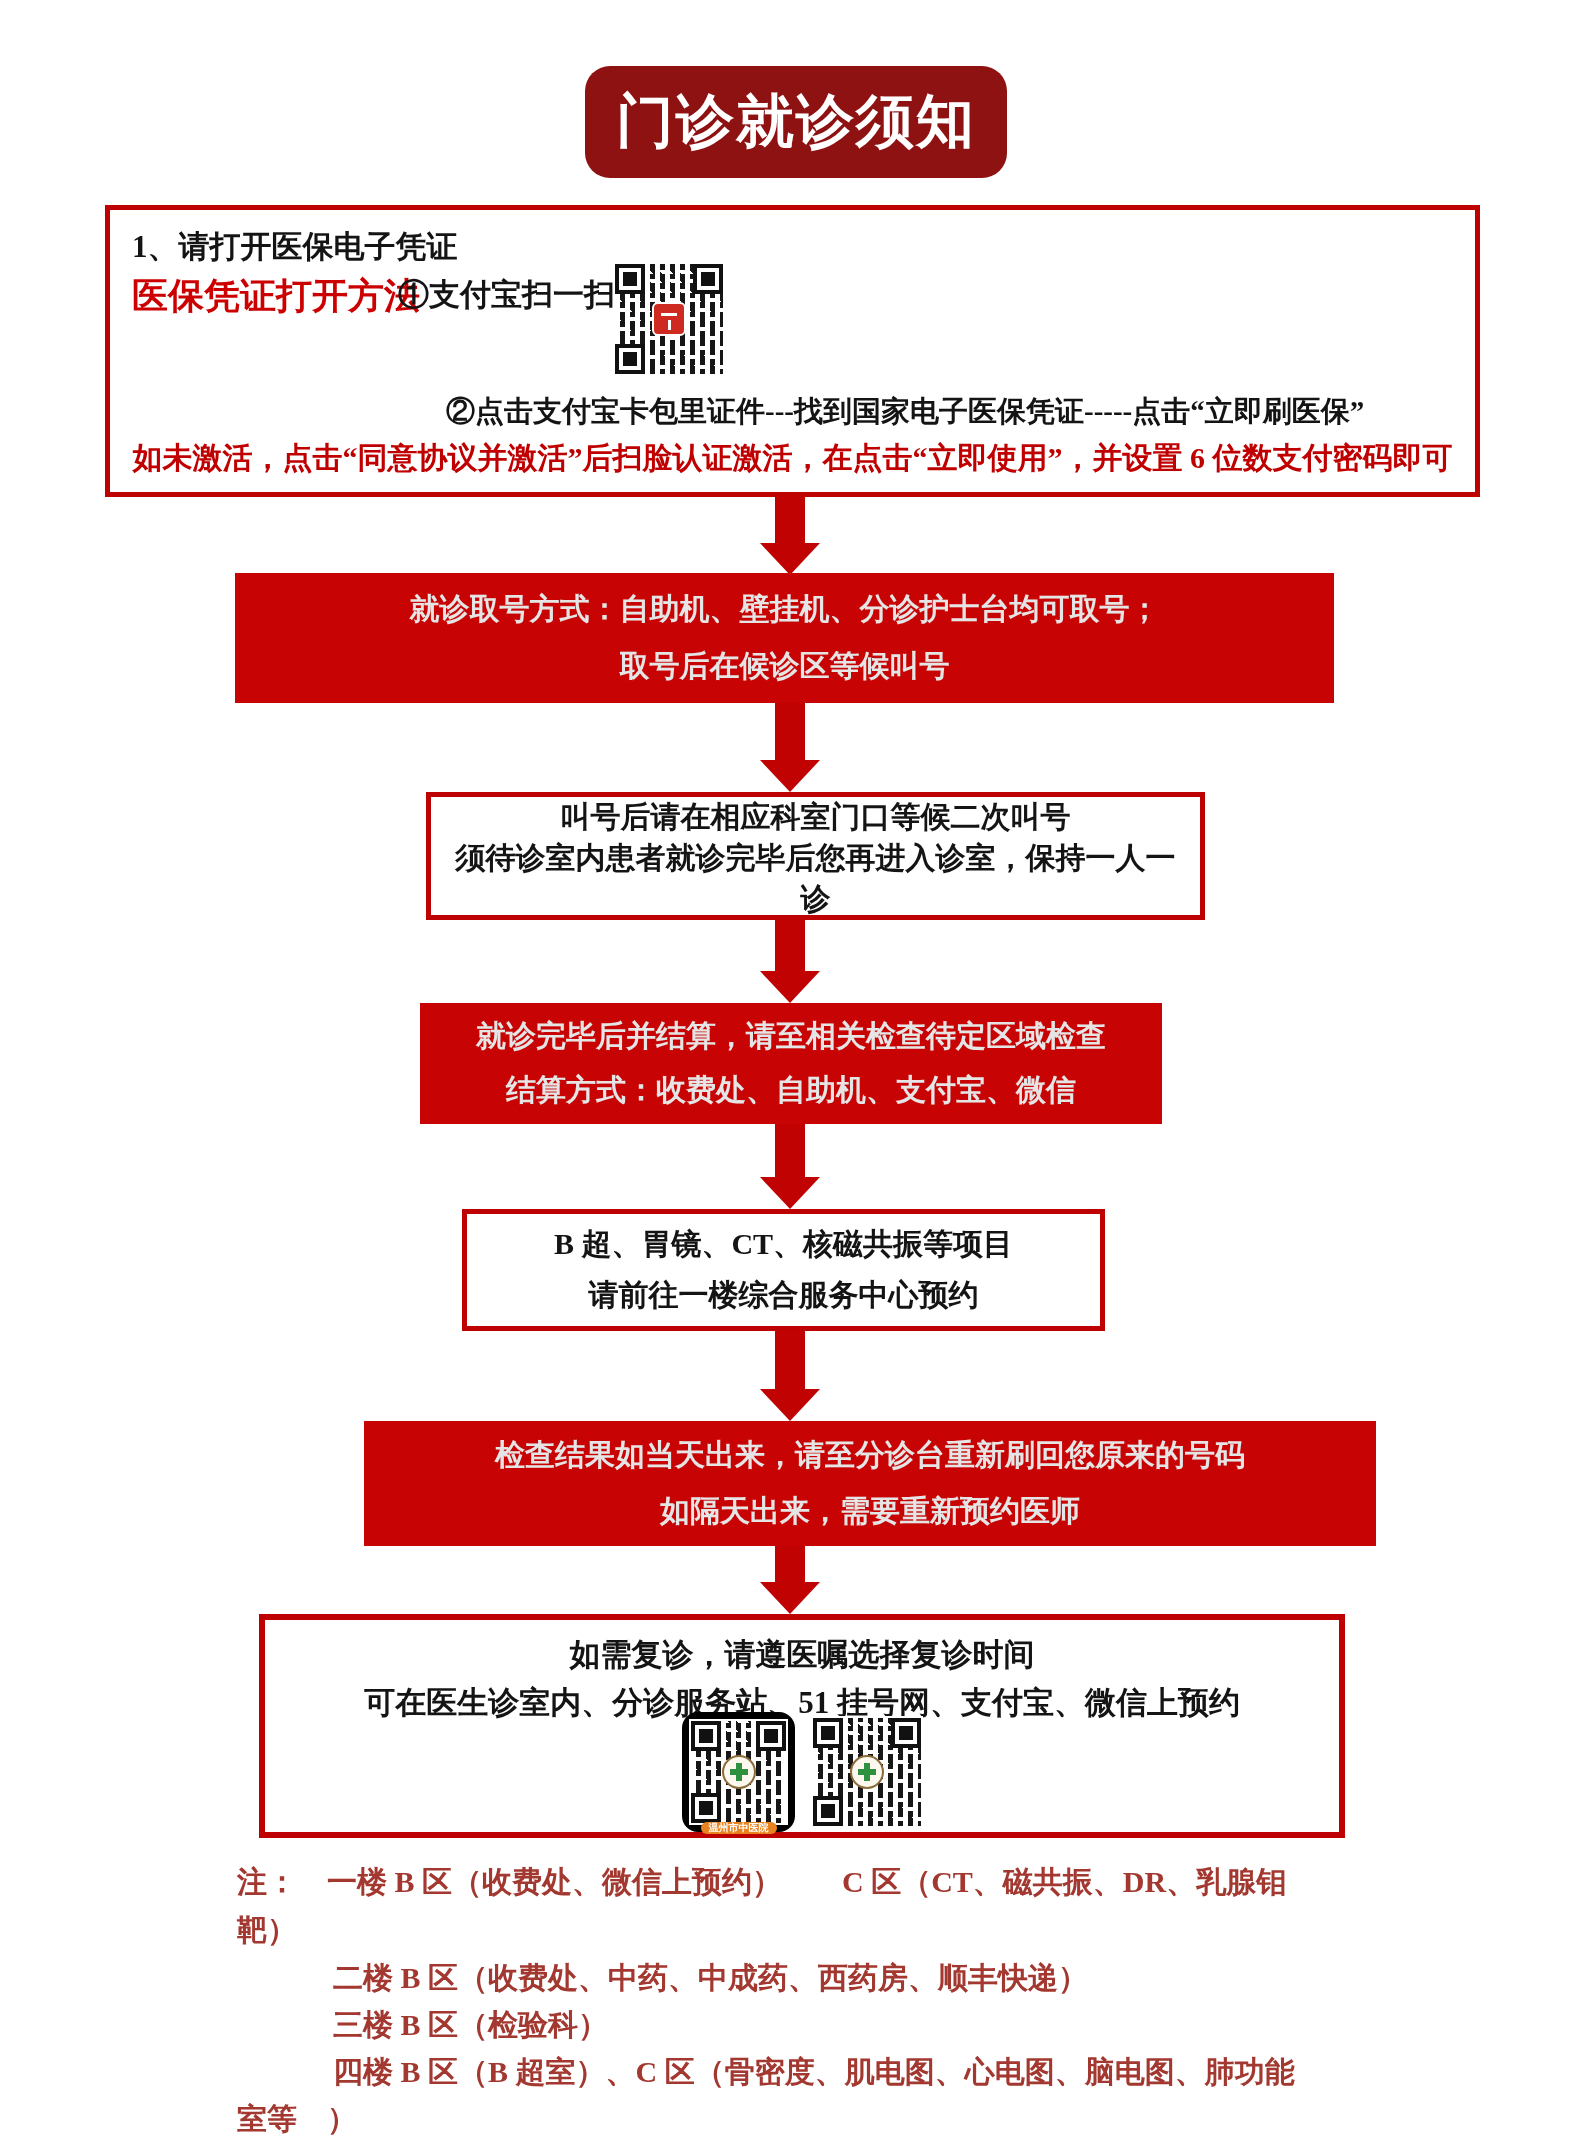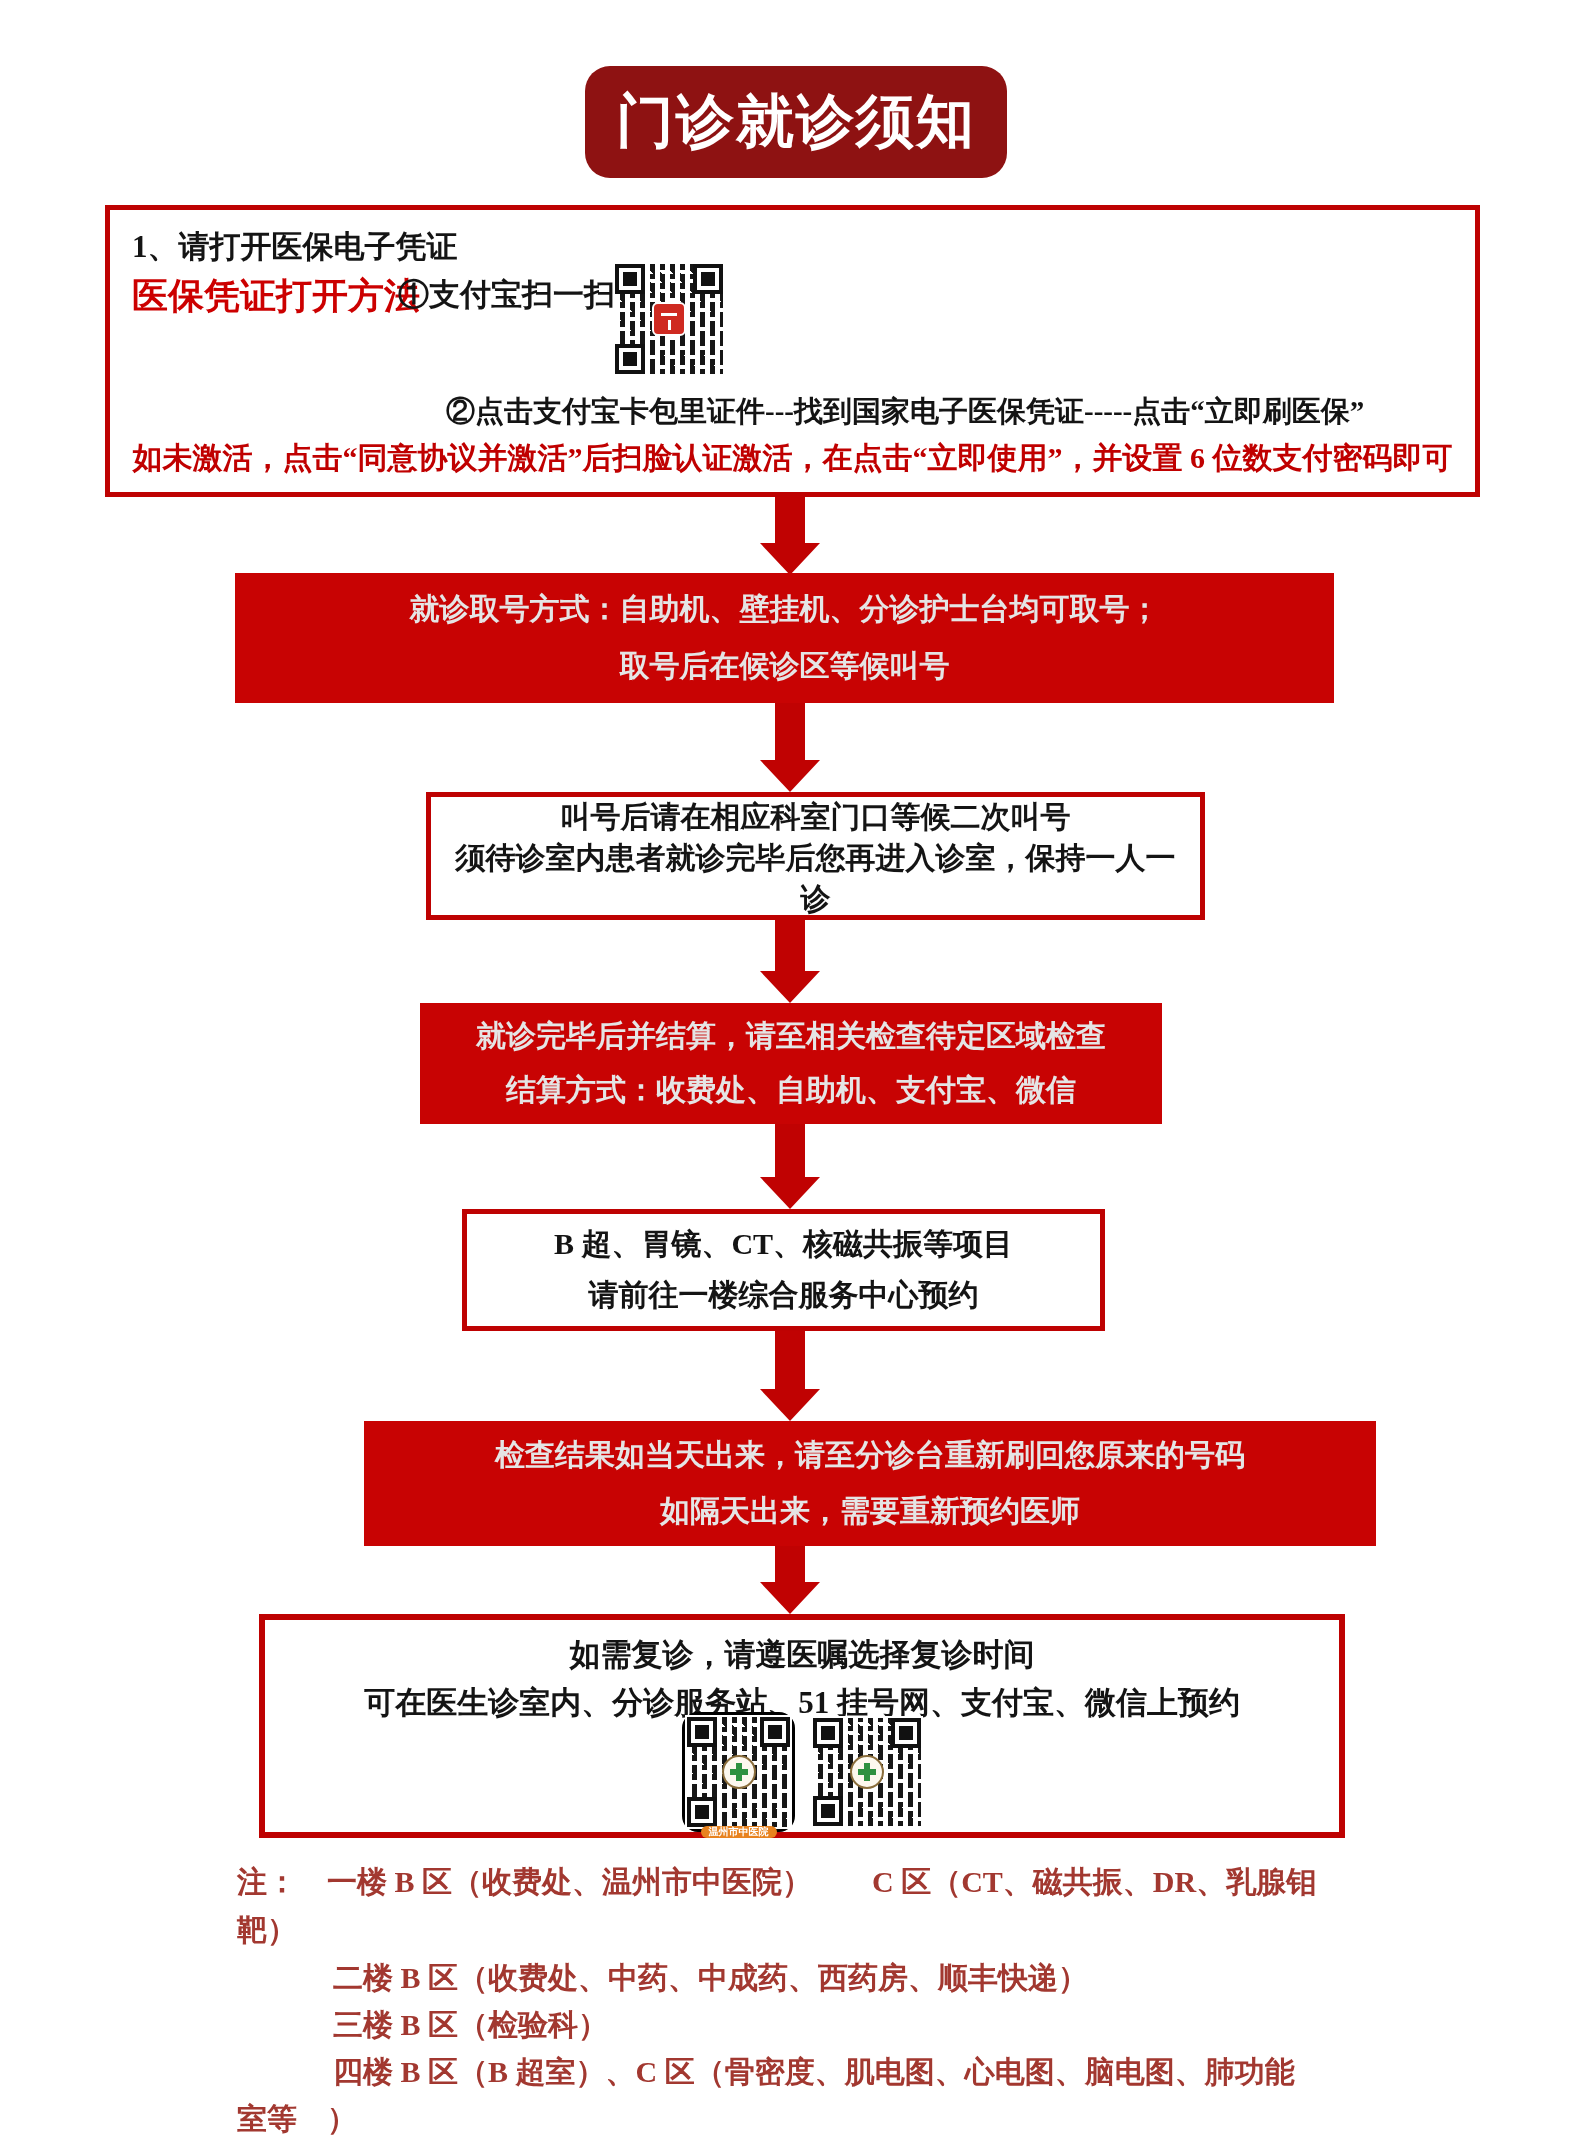--- a/index.html
+++ b/index.html
@@ -57,21 +57,21 @@
     width:30px; height:30px; background:#CF2A21; border-radius:6px; border:2px solid #fff;
     background-image:linear-gradient(#fff,#fff),linear-gradient(#fff,#fff);
     background-size:16px 3px,3px 10px; background-position:center 9px,center 16px; background-repeat:no-repeat;
   }
   .logo-cross{
     width:30px; height:30px; background:#fdf8ee; border:2px solid #8a6d3b; border-radius:50%;
     background-image:linear-gradient(#2f9140,#2f9140),linear-gradient(#2f9140,#2f9140);
     background-size:6px 18px,18px 6px; background-position:center,center; background-repeat:no-repeat;
   }
   .qr-frame{
-    position:absolute; box-sizing:border-box; border:3px solid #000000; border-radius:16px;
+    position:absolute; box-sizing:border-box; border:7px solid #000000; border-radius:16px;
     background:#fef9c3; 
   }
   .qr-frame .inner-qr{ position:relative; width:100%; height:100%; }
   .qr-frame .frame-label{
     position:absolute; left:50%; bottom:-9px; transform:translateX(-50%);
     background:#E8831F; color:#fff; font-size:10px; line-height:12px; padding:0 8px;
     border-radius:6px; white-space:nowrap; font-family:"Liberation Sans",sans-serif;
   }
   
   #box7 .b7-l1{ margin-top:14px; }
@@ -174,20 +174,20 @@
 
     <div class="qr" style="position:absolute; left:546px; top:96px; width:112px; height:112px;">
       <div class="pat"></div>
       <div class="finder f-tl"></div>
       <div class="finder f-tr"></div>
       <div class="finder f-bl"></div>
       <div class="logo logo-cross"></div>
     </div>
   </div>
 
-  <div class="note-line" style="left:237px; top:1862px;">注：　一楼 B 区（收费处、温州市中医院）　　C 区（CT、磁共振、DR、乳腺钼</div>
+  <div class="note-line" style="left:237px; top:1862px;">注：　一楼 B 区（收费处、微信上预约）　　C 区（CT、磁共振、DR、乳腺钼</div>
   <div class="note-line" style="left:237px; top:1910px;">靶）</div>
   <div class="note-line" style="left:333px; top:1958px;">二楼 B 区（收费处、中药、中成药、西药房、顺丰快递）</div>
   <div class="note-line" style="left:333px; top:2005px;">三楼 B 区（检验科）</div>
   <div class="note-line" style="left:333px; top:2052px;">四楼 B 区（B 超室）、C 区（骨密度、肌电图、心电图、脑电图、肺功能</div>
   <div class="note-line" style="left:237px; top:2099px;">室等　）</div>
 
 </div>
 
 </body></html>

